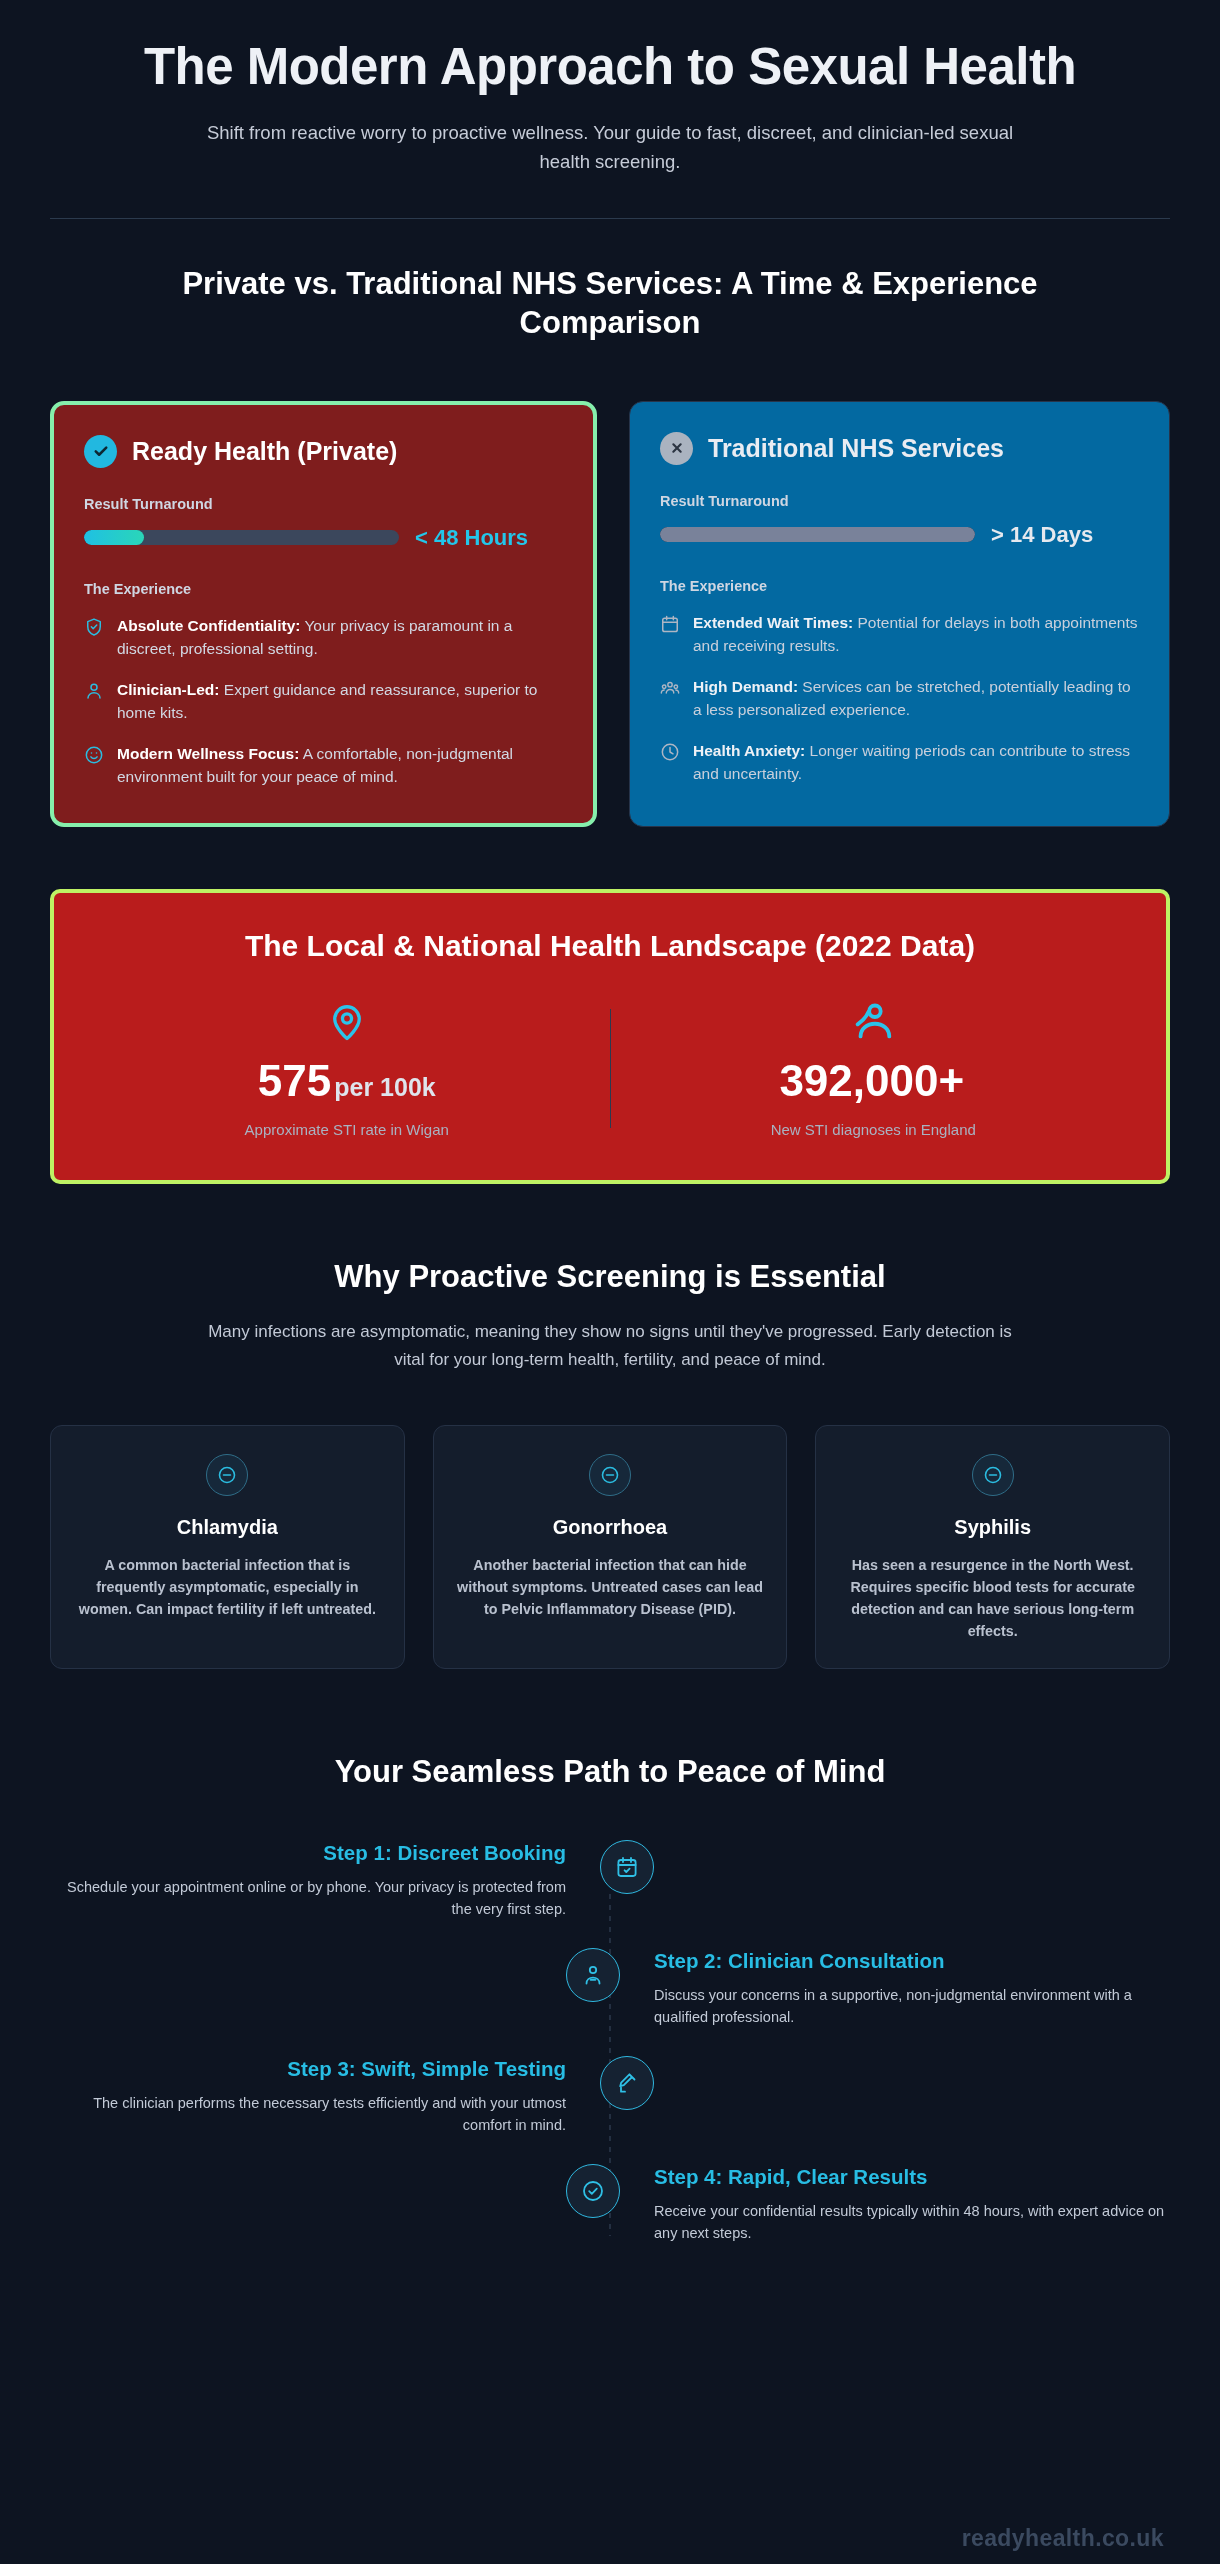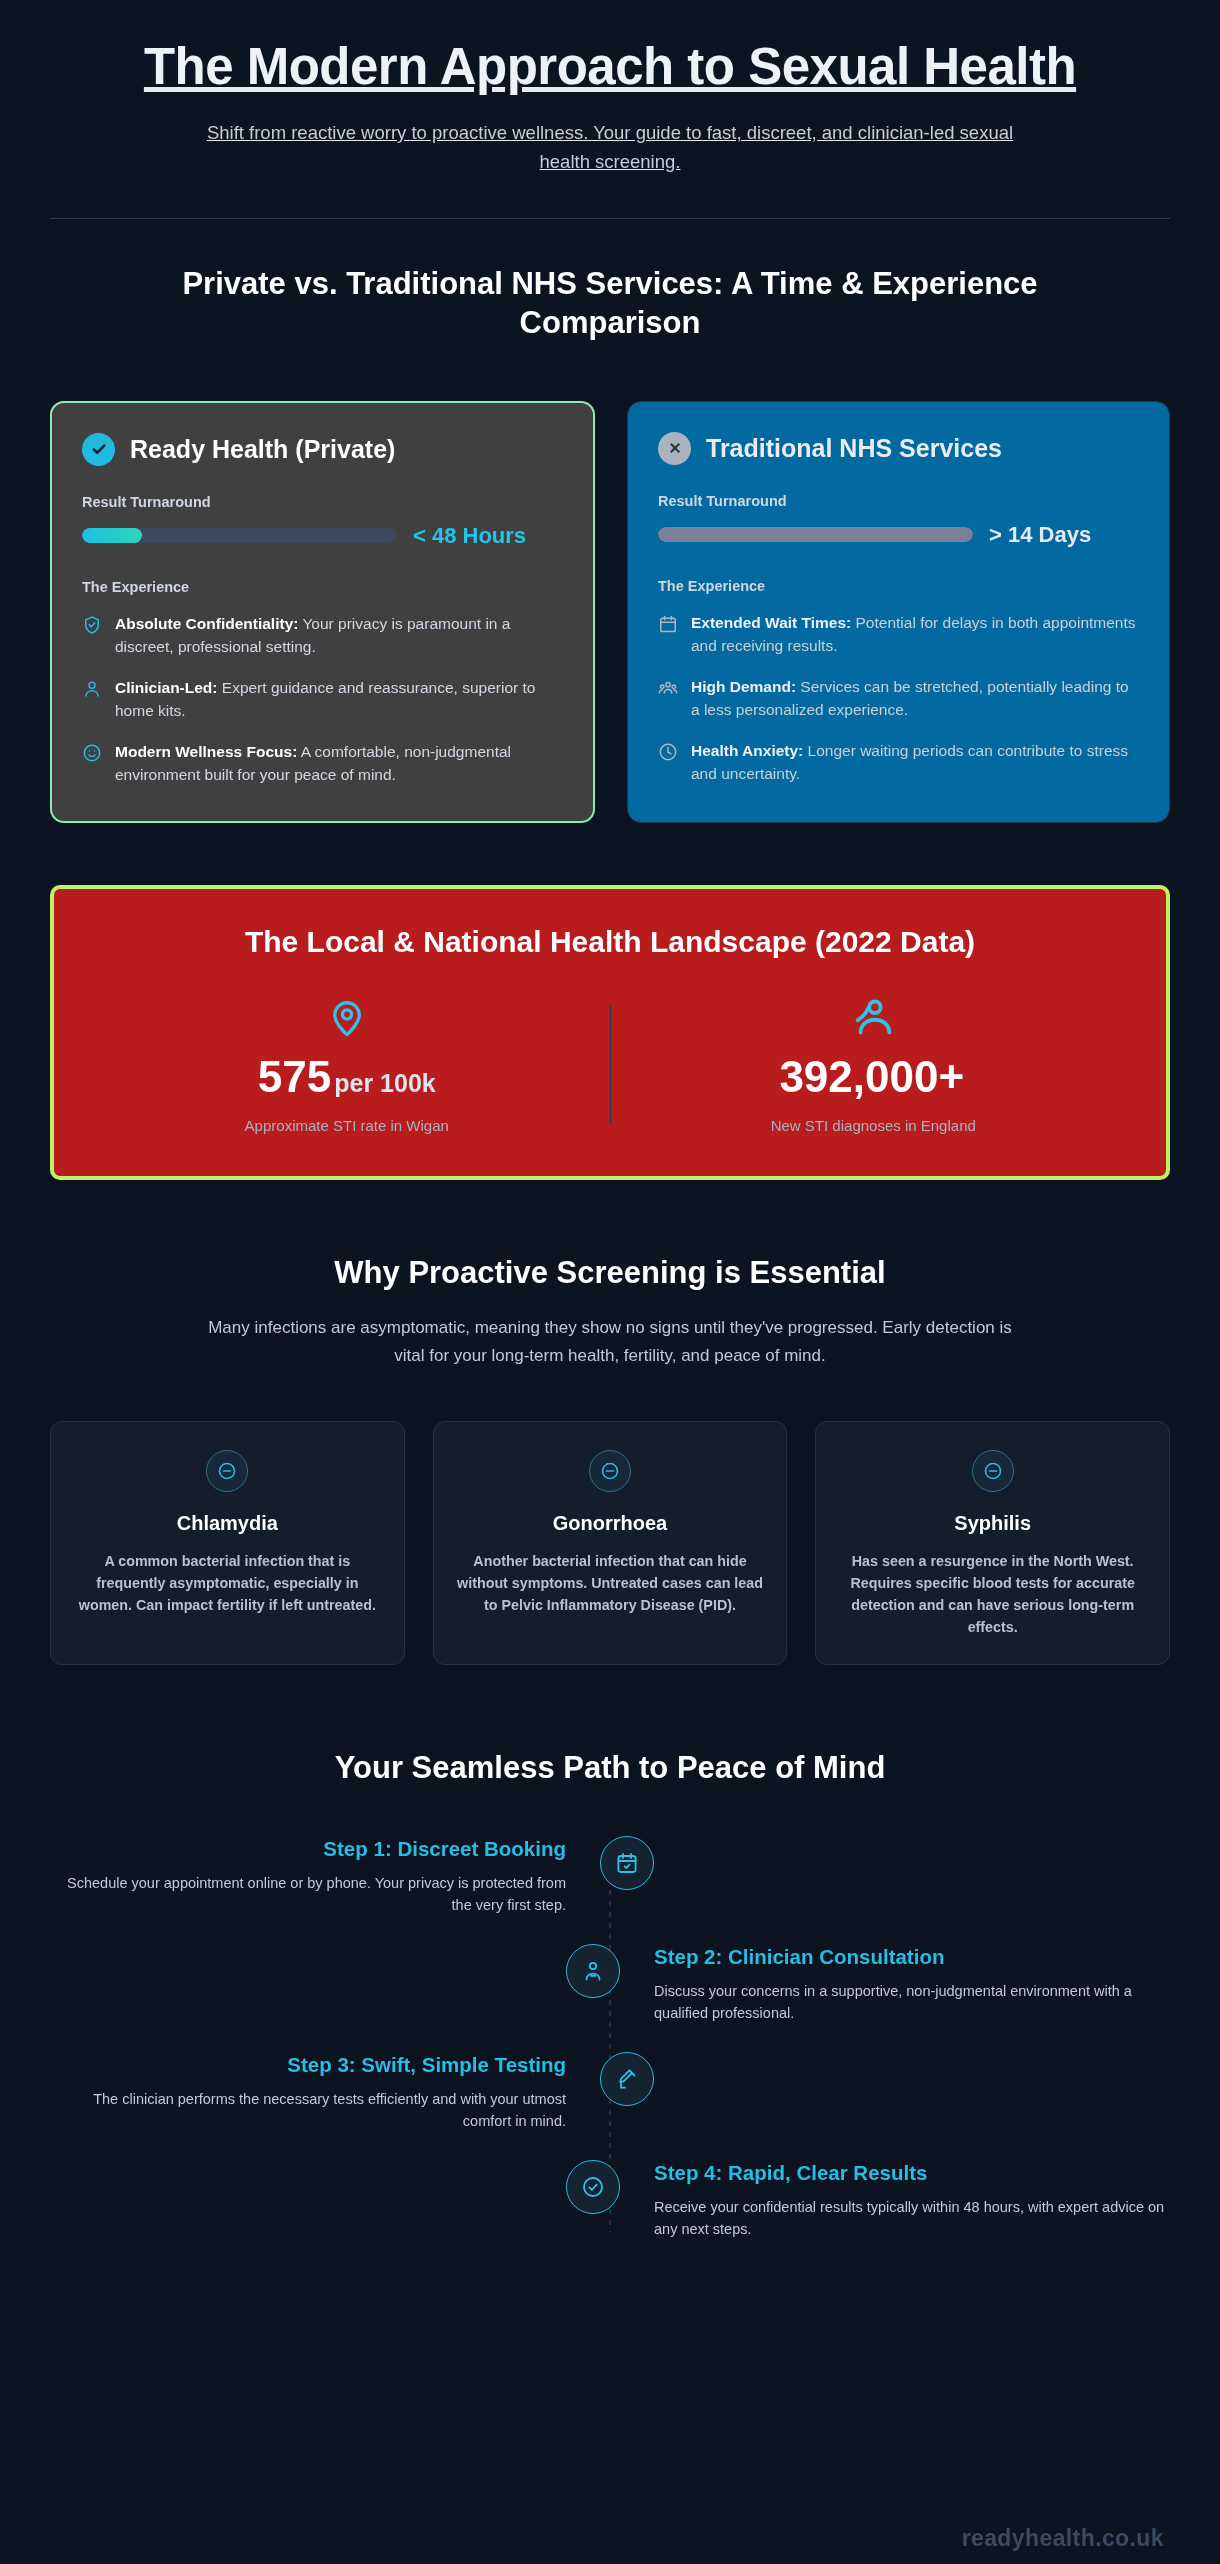--- a/index.html
+++ b/index.html
@@ -7,21 +7,21 @@
   body {
     width:1220px; height:2564px;
     font-family:"Liberation Sans", sans-serif;
     color:#e6e9ef;
     overflow:hidden;
     position:relative;
   }
   .page { width:1220px; height:2564px; padding:0 50px; position:relative; }
 
   
-  .hero { padding-top:38px; text-align:center;text-decoration:underline; }
+  .hero { padding-top:38px; text-align:center; }
   .hero h1 {
     font-size:51px; line-height:1.12; font-weight:bold; letter-spacing:-0.5px;
     color:#eef1f6; max-width:1120px; margin:0 auto;
   }
   .hero p {
     margin-top:24px; font-size:18.5px; line-height:1.55; color:#c6ccd8;
     max-width:830px; margin-left:auto; margin-right:auto;
   }
   .hero-rule { margin:42px 0 0 0; height:1px; background:#2b3a4d; }
 
@@ -32,21 +32,21 @@
   }
   .sec-sub {
     text-align:center; font-size:17px; line-height:1.6; color:#c2c9d6;
     max-width:830px; margin:22px auto 0 auto;
   }
 
   
   .cmp-wrap { margin-top:58px; display:flex; gap:32px; align-items:stretch; }
   .cmp-card { flex:1; border-radius:14px; padding:30px 30px 34px 30px; }
   .cmp-card.pro {
-    background:#404040; border:2px solid #86efac;
+    background:#7f1d1d; border:4px solid #86efac;
   }
   .cmp-card.nhs {
     background:#0369a1; border:1px solid #27344a;
   }
   .cmp-head { display:flex; align-items:center; gap:15px; margin-bottom:28px; }
   .badge { width:33px; height:33px; border-radius:50%; flex:0 0 33px;
            display:flex; align-items:center; justify-content:center; }
   .badge.tick { background:#22b8e0; }
   .badge.cross { background:#aab3c0; }
   .cmp-head h3 { font-size:25px; font-weight:bold; color:#ffffff; line-height:1.2; }

